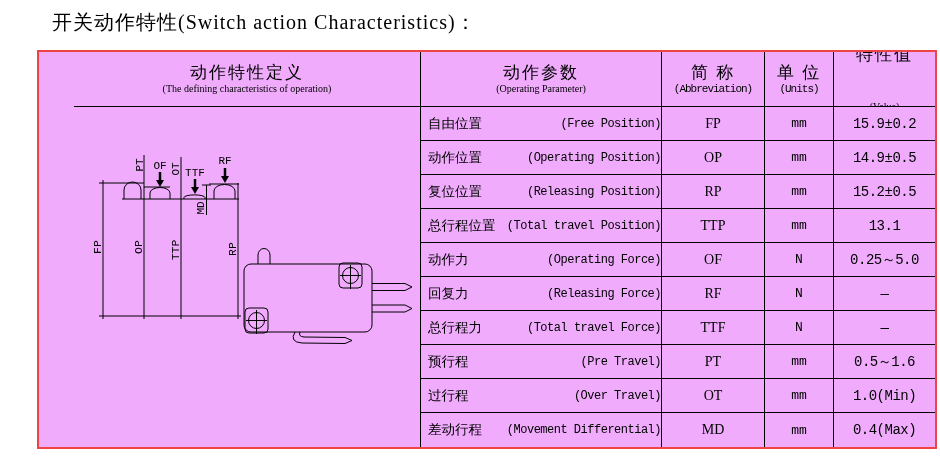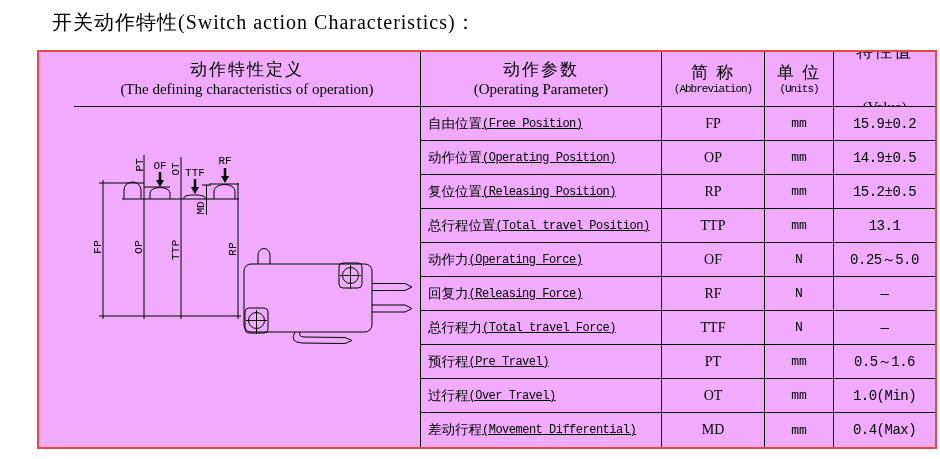--- a/index.html
+++ b/index.html
@@ -14,28 +14,28 @@
     grid-template-columns:347px 241px 103px 69px 101px;
     grid-template-rows:55px repeat(10, 34px);
     border:2px solid #ef4444; background:#f0abfc;padding-left:35px;
   }
   .cell { border-right:1px solid #000; border-bottom:1px solid #000; display:flex; align-items:center; justify-content:center; overflow:hidden; }
   .cell.last-col { border-right:none;gap:36px; }
   .cell.last-row { border-bottom:none; }
 
   .hdr { flex-direction:column; line-height:1.25; text-align:center; }
   .hdr .zh { font-size:17px; letter-spacing:2px; }
-  .hdr .en { font-size:15px; }
+  .hdr .en { font-size:10px; }
   .hdr .en.small { font-size:11px; font-family:"Liberation Mono","DejaVu Sans Mono",monospace; letter-spacing:-1px; }
 
   .diagram-cell { grid-row:2 / span 10; grid-column:1; border-bottom:none; position:relative; }
 
-  .param-cell { justify-content:flex-start; padding-left:7px; white-space:nowrap; }
+  .param-cell { justify-content:space-between; padding-left:7px; white-space:nowrap; }
   .param-cell .zh { font-size:13.5px; }
-  .param-cell .en { font-size:12px; font-family:"Liberation Mono","DejaVu Sans Mono",monospace; letter-spacing:-0.5px;text-decoration:underline; }
+  .param-cell .en { font-size:12px; font-family:"Liberation Mono","DejaVu Sans Mono",monospace; letter-spacing:-0.5px; }
   .abbr-cell { font-size:14px; }
   .unit-cell { font-size:13px; font-family:"Liberation Mono","DejaVu Sans Mono",monospace; }
   .value-cell { font-size:14px; font-family:"Liberation Mono","DejaVu Sans Mono",monospace; letter-spacing:-0.5px;text-align:center; }
 
   svg text { font-family:"Liberation Mono","DejaVu Sans Mono",monospace; fill:#000; }
   svg .lbl { font-size:11px; }
   svg .lbl-big { font-size:11.5px; }
 </style>
 </head>
 <body>

